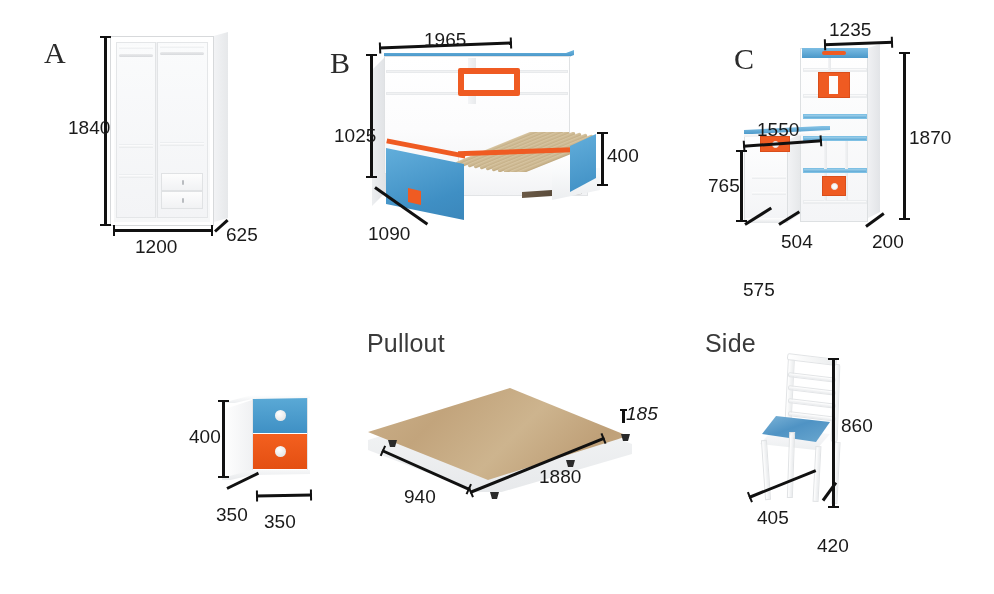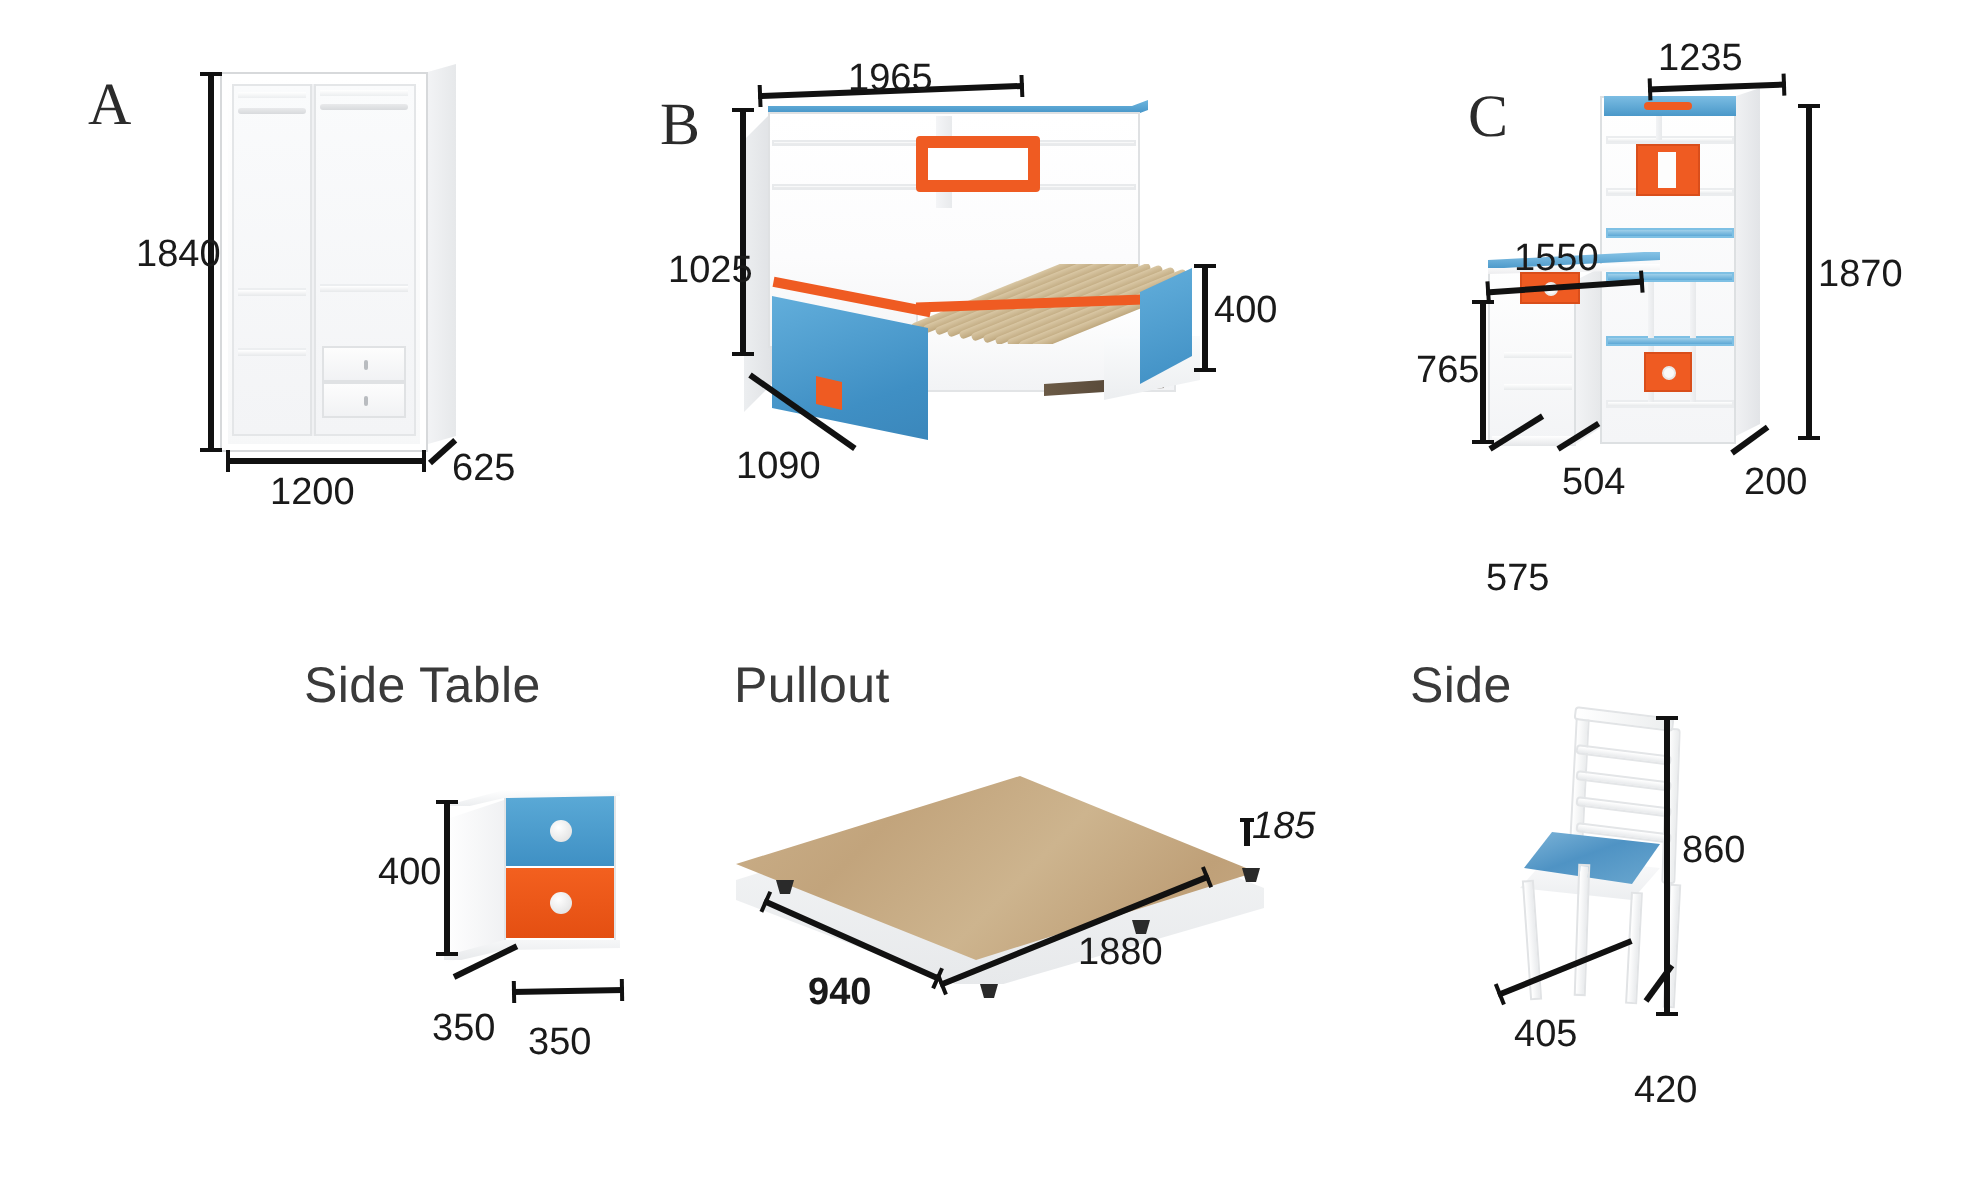--- a/index.html
+++ b/index.html
@@ -336,21 +336,20 @@
 
   <div class="abs rule-d" style="left:745px;top:223px;width:31px;transform:rotate(-32deg);"></div>
   <div class="abs dim" style="left:743px;top:232px;margin-top:48px;">575</div>
 
   <div class="abs rule-d" style="left:779px;top:223px;width:24px;transform:rotate(-32deg);"></div>
   <div class="abs dim" style="left:781px;top:232px;">504</div>
 
   <div class="abs rule-d" style="left:866px;top:225px;width:22px;transform:rotate(-36deg);"></div>
   <div class="abs dim" style="left:872px;top:232px;">200</div>
 
-  <div class="abs item-title" style="left:152px;top:331px;">Side Table</div>
 
   <div id="sidetable">
     <div class="st-left"></div>
     <div class="st-front"></div>
     <div class="st-drawer blue">
       <span class="st-knob"></span>
     </div>
     <div class="st-drawer orange" style="top:38px;">
       <span class="st-knob"></span>
     </div>
@@ -392,21 +391,21 @@
   <div class="abs rule-d" style="left:470px;top:491px;width:145px;transform:rotate(-22deg);">
     <span class="tick-v" style="left:0;"></span>
     <span class="tick-v" style="right:0;"></span>
   </div>
   <div class="abs dim" style="left:539px;top:467px;">1880</div>
 
   <div class="abs rule-d" style="left:382px;top:449px;width:96px;transform:rotate(24deg);">
     <span class="tick-v" style="left:0;"></span>
     <span class="tick-v" style="right:0;"></span>
   </div>
-  <div class="abs dim" style="left:404px;top:487px;font-weight:bold;">940</div>
+  <div class="abs dim" style="left:404px;top:487px;">940</div>
 
   <div class="abs item-title" style="left:705px;top:331px;">Side</div>
 
   <div id="chair">
 
     <div class="ch-post" style="left:40px;top:4px;width:7px;height:74px;transform:rotate(3deg);"></div>
     <div class="ch-post" style="left:86px;top:10px;width:7px;height:78px;transform:rotate(2deg);"></div>
     <div class="ch-post" style="left:41px;top:2px;width:50px;height:7px;transform:rotate(7deg);"></div>
 
     <i class="ch-slat" style="left:42px;top:18px;width:48px;transform:rotate(7deg);"></i>

